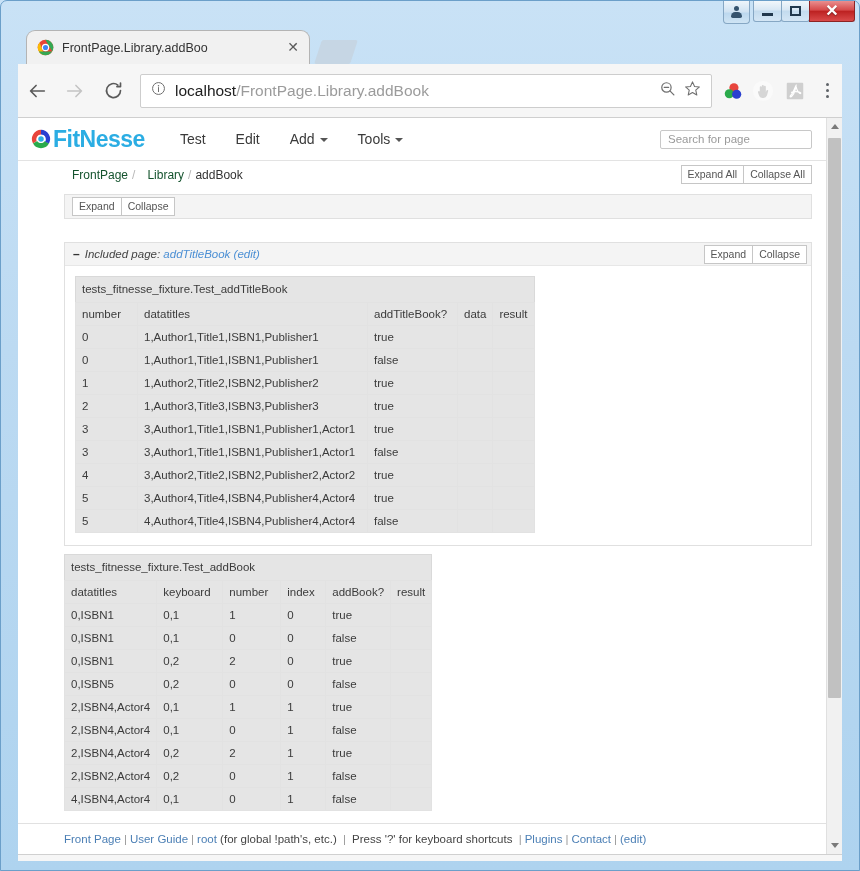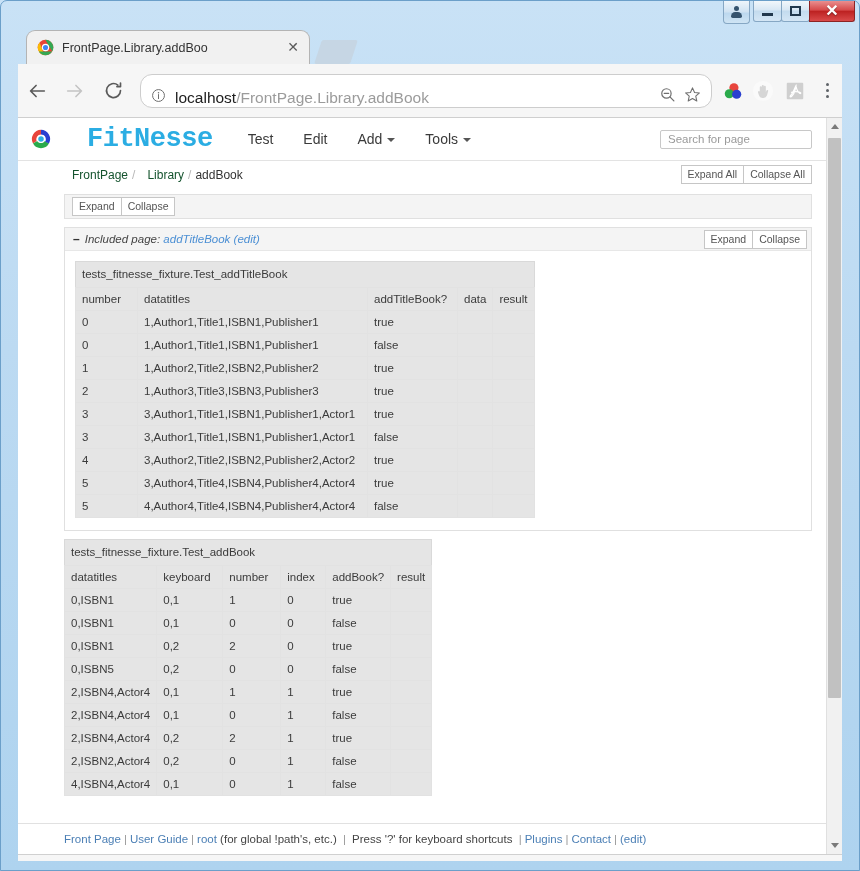--- a/index.html
+++ b/index.html
@@ -191,23 +191,23 @@
     display: flex; align-items: center; justify-content: center;
     flex: 0 0 auto;
   }
   .nav-btn svg { display: block; }
   .omnibox {
     flex: 1 1 auto;
     height: 34px;
     margin: 0 6px 0 8px;
     background: #fff;
     border: 1px solid #cdcdcd;
-    border-radius: 12px;
-    display: flex;
-    align-items: flex-end;
+    border-radius: 2px;
+    display: flex;
+    align-items: center;
     padding: 0 10px 0 10px;
     box-sizing: border-box;
   }
   .omni-info {
     flex: 0 0 auto;
     margin-right: 9px;
   }
   .omni-url {
     flex: 1 1 auto;
     font-size: 15.5px;
@@ -255,26 +255,25 @@
     box-sizing: border-box;
   }
   .fn-logo {
     display: flex;
     align-items: center;
     flex: 0 0 auto;
     margin-right: 22px;
   }
   .fn-logo-mark { width: 22px; height: 22px; margin-right: 1px; }
   .fn-logo-text {
-    font-size: 27px;
+    font-size: 23px;
     font-weight: bold;
     color: #2bade3;
     letter-spacing: -0.5px;
-    font-family: Liberation Mono, monospace;
-    margin-left: 34px;
+    font-family: Liberation Sans, sans-serif;
   }
   .fn-nav {
     display: flex;
     align-items: center;
     flex: 1 1 auto;
     gap: 4px;
   }
   .fn-nav-item {
     font-size: 14px;
     color: #3a3a3a;
@@ -613,21 +612,21 @@
 
       <div class="included" style="margin-top:6px;">
         <div class="inc-head plain">
           <span class="btn-group">
             <span class="mini-btn">Expand</span>
             <span class="mini-btn">Collapse</span>
           </span>
         </div>
       </div>
 
-      <div class="included" style="margin-top:8px;">
+      <div class="included" style="margin-top:23px;">
         <div class="inc-head">
           <span class="inc-label"><span class="inc-toggle">–</span><span>Included page:</span> <a href="#">addTitleBook</a> <a href="#">(edit)</a></span>
           <span class="btn-group">
             <span class="mini-btn">Expand</span>
             <span class="mini-btn">Collapse</span>
           </span>
         </div>
         <div class="inc-body">
           <table class="fit tbl1">
             <colgroup>

